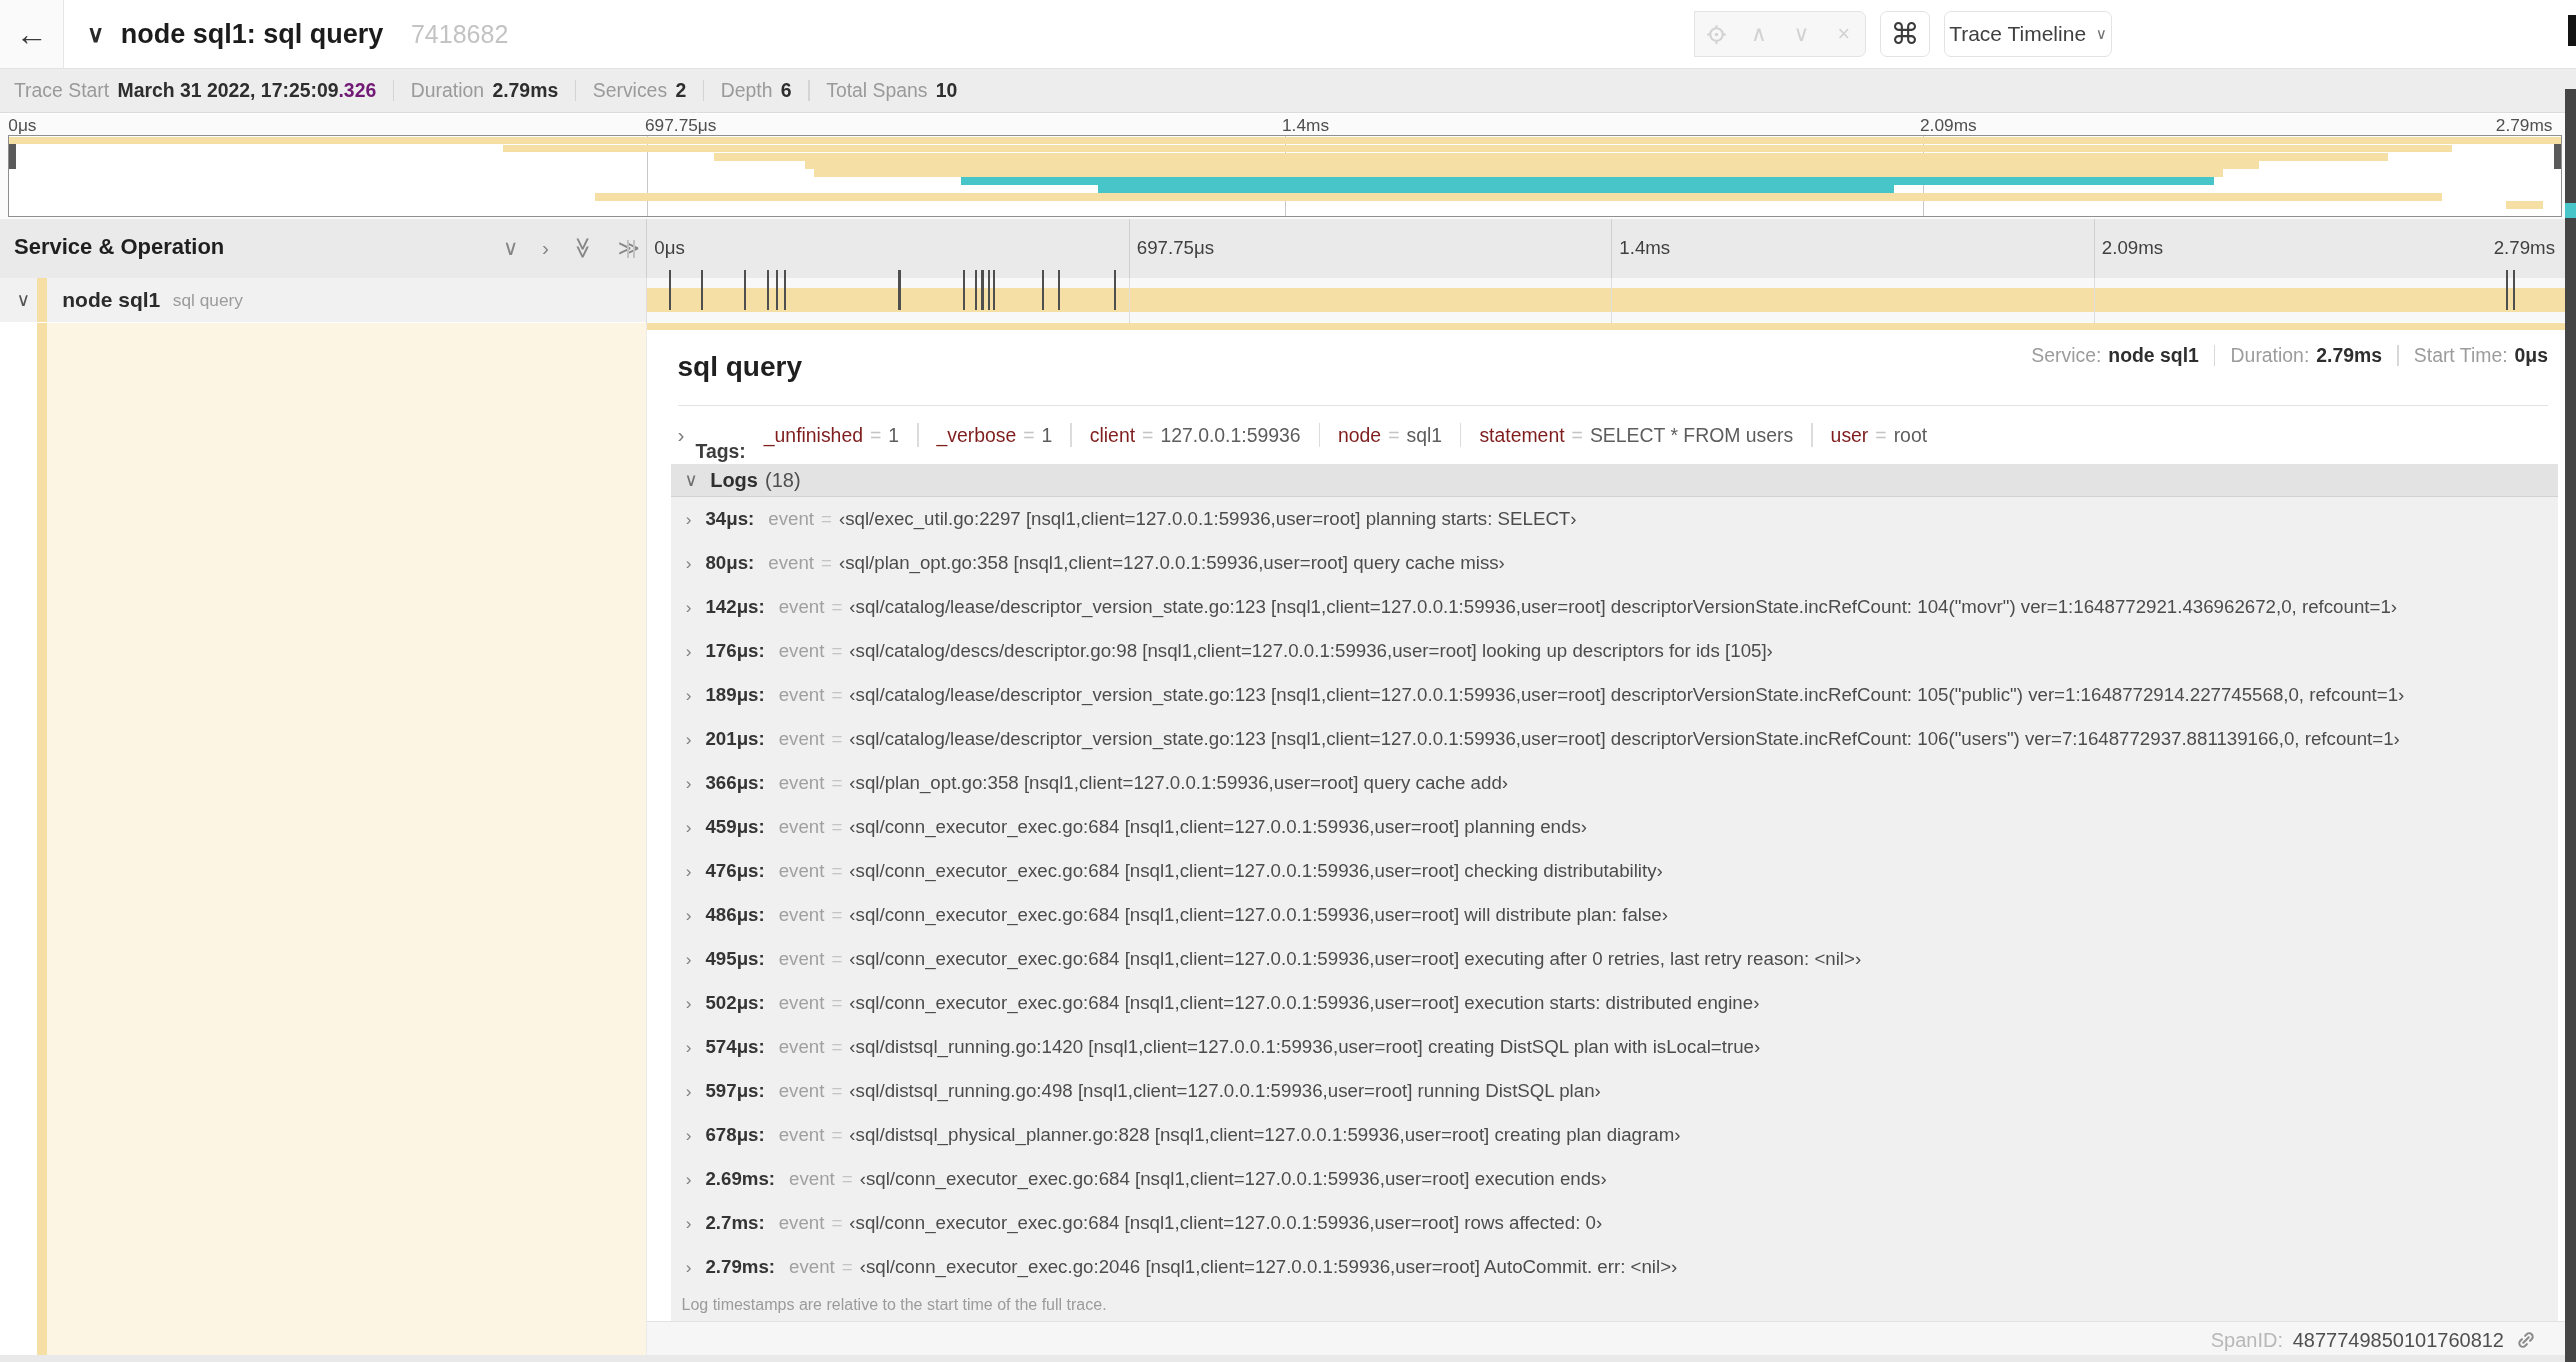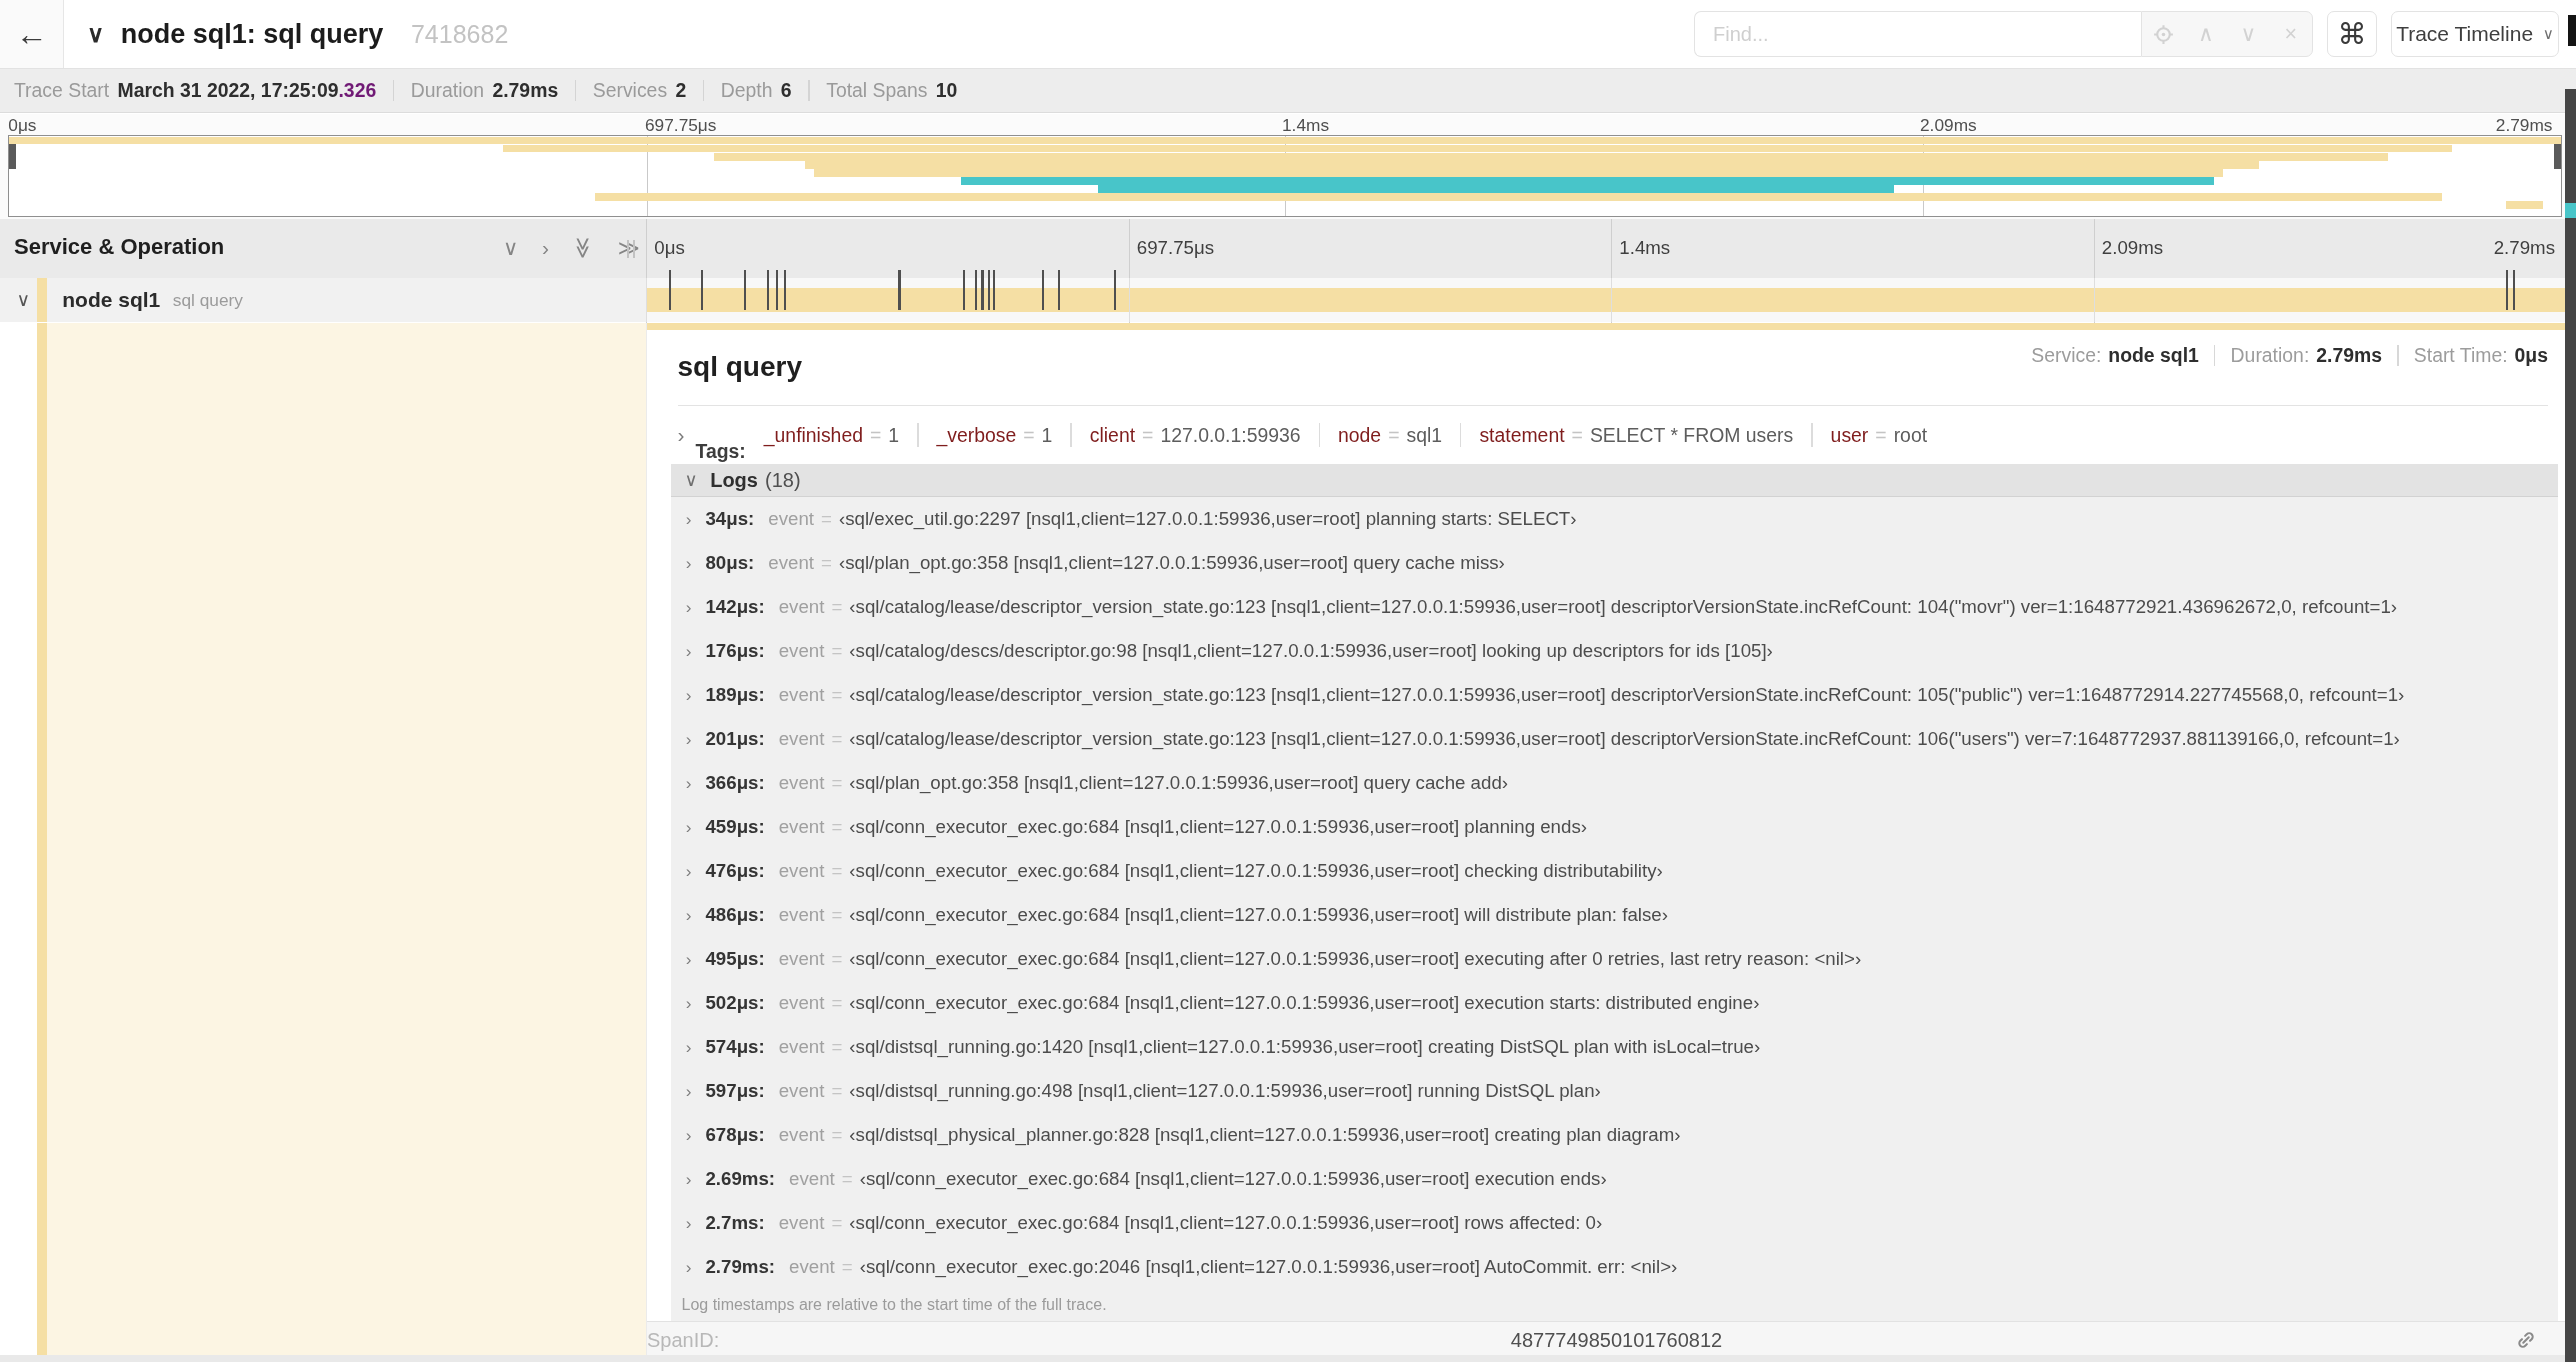--- a/index.html
+++ b/index.html
@@ -88,21 +88,21 @@
   .lh-caret { color:#6f6f6f; font-size:18px; margin-right:12.5px; }
   .lh-label { font-weight:bold; color:#2f2f2f; }
   .lh-count { color:#4f4f4f; margin-left:7px; }
   .log-row { height:44px; display:flex; align-items:center; padding-left:15.2px; font-size:18.7px; white-space:nowrap; overflow:hidden; cursor:pointer; }
   .lr-caret { color:#7d7d7d; font-size:17.3px; margin-right:14px; }
   .lr-time { font-weight:bold; color:#343434; margin-right:14px; }
   .lr-key { color:#a0a0a0; }
   .lr-eq { color:#c4c4c4; margin:0 7px; }
   .lr-val { color:#4c4c4c; }
   .logs-note { height:32px; display:flex; align-items:center; padding-left:11px; font-size:16px; color:#9b9b9b; }
-  .spanid-row { margin-top:0; border-top:1.4px solid #e2e2e2; height:37px; background:#f6f6f6; display:flex; align-items:center; justify-content:space-between; padding-right:39px; font-size:20px; }
+  .spanid-row { margin-top:0; border-top:1.4px solid #e2e2e2; height:37px; background:#f6f6f6; display:flex; align-items:center; justify-content:flex-end; padding-right:39px; font-size:20px; }
   .sid-label { color:#b8b8b8; margin-right:9.7px; }
   .sid-value { color:#4f4f4f; }
   .sid-link { margin-left:11px; display:flex; align-items:center; cursor:pointer; }
 
   
   .bottom-strip { position:absolute; left:0; bottom:0; width:2576px; height:8.3px; background:#e9e9e9; z-index:40; }
   .right-dark-strip { position:absolute; right:0; top:89px; bottom:0; width:11px; background:#454545; z-index:50; }
   .rds-teal { position:absolute; left:0; width:11px; top:114px; height:15.2px; }
   .top-notch { position:absolute; right:0; top:15.2px; width:8.3px; height:30.5px; background:#141414; z-index:60; }
 </style>
@@ -114,21 +114,20 @@
   <div class="top-header">
     <div class="back-btn">
         <span>←</span>
       </div>
     <div class="title-wrap">
       <span class="title-caret">∨</span>
       <span class="trace-title">node sql1: sql query</span>
       <span class="trace-id">7418682</span>
     </div>
     <div class="find-wrap">
-      <input class="find-input" placeholder="Find..." style="">
       <div class="find-tools">
         <span class="find-tool">
           <svg width="25" height="25" viewBox="0 0 24 24">
             <circle cx="12" cy="12" r="6" fill="none" stroke="#d2d2d2" stroke-width="2"></circle>
             <circle cx="12" cy="12" r="1.7" fill="#d2d2d2"></circle>
             <path d="M12 3v3 M12 18v3 M3 12h3 M18 12h3" stroke="#d2d2d2" stroke-width="2"></path>
           </svg>
         </span>
         <span class="find-tool">∧</span>
         <span class="find-tool">∨</span>

